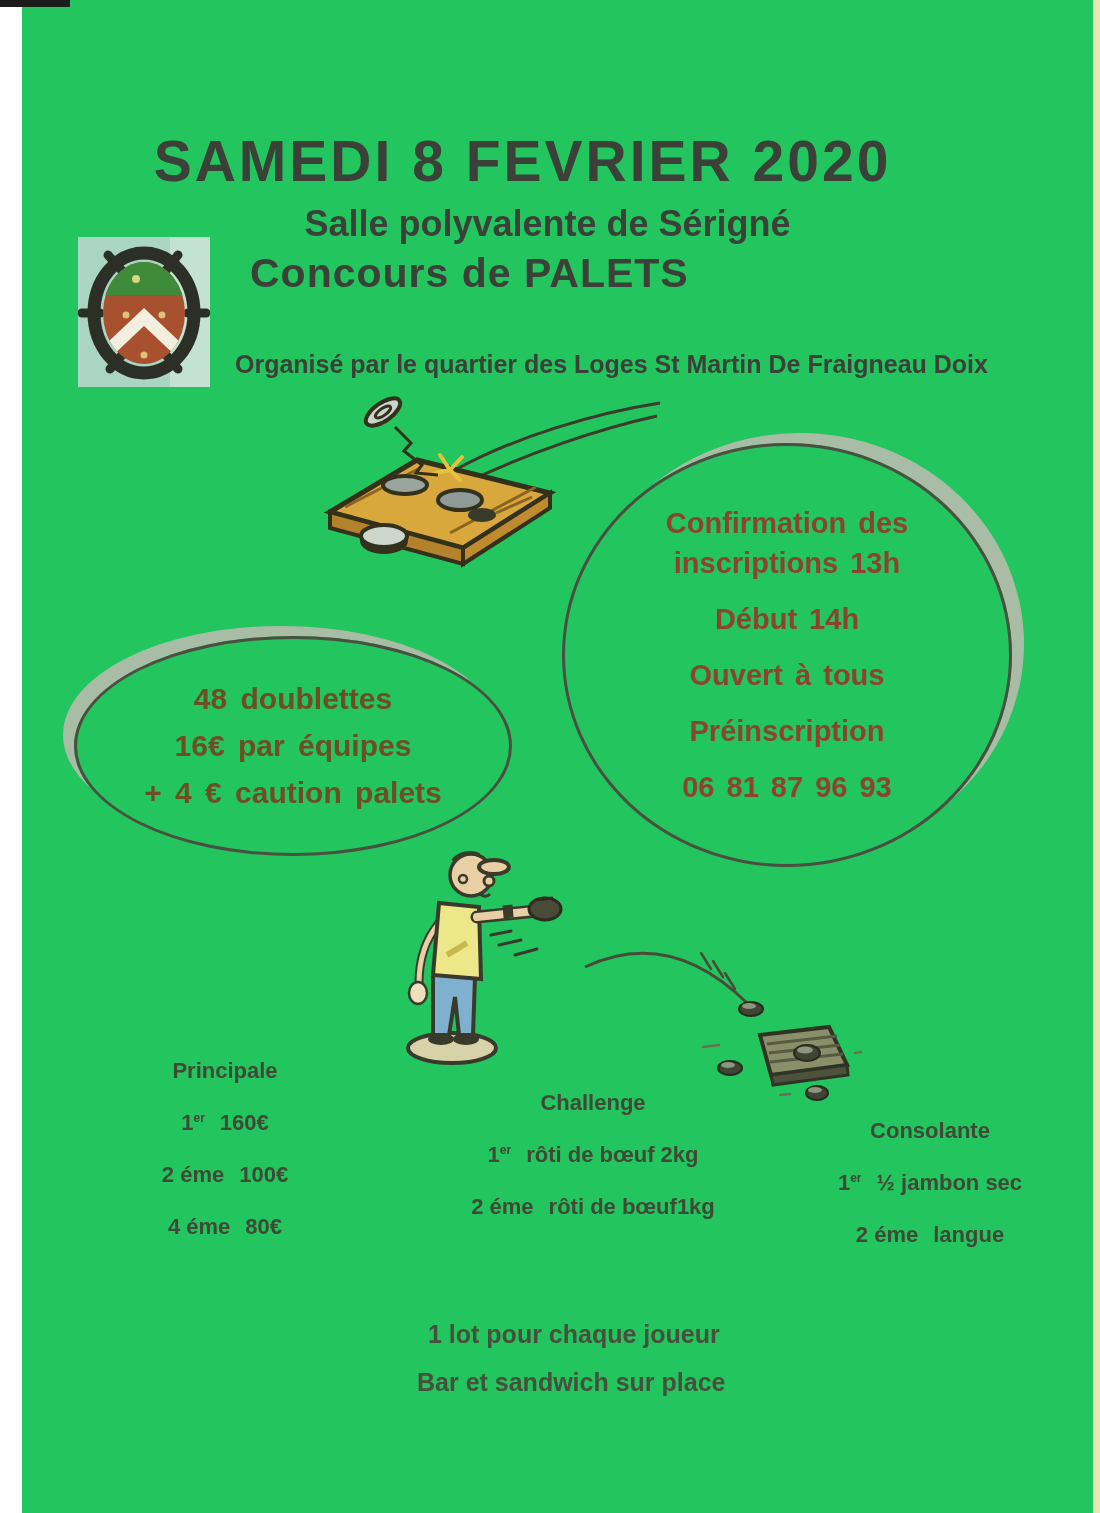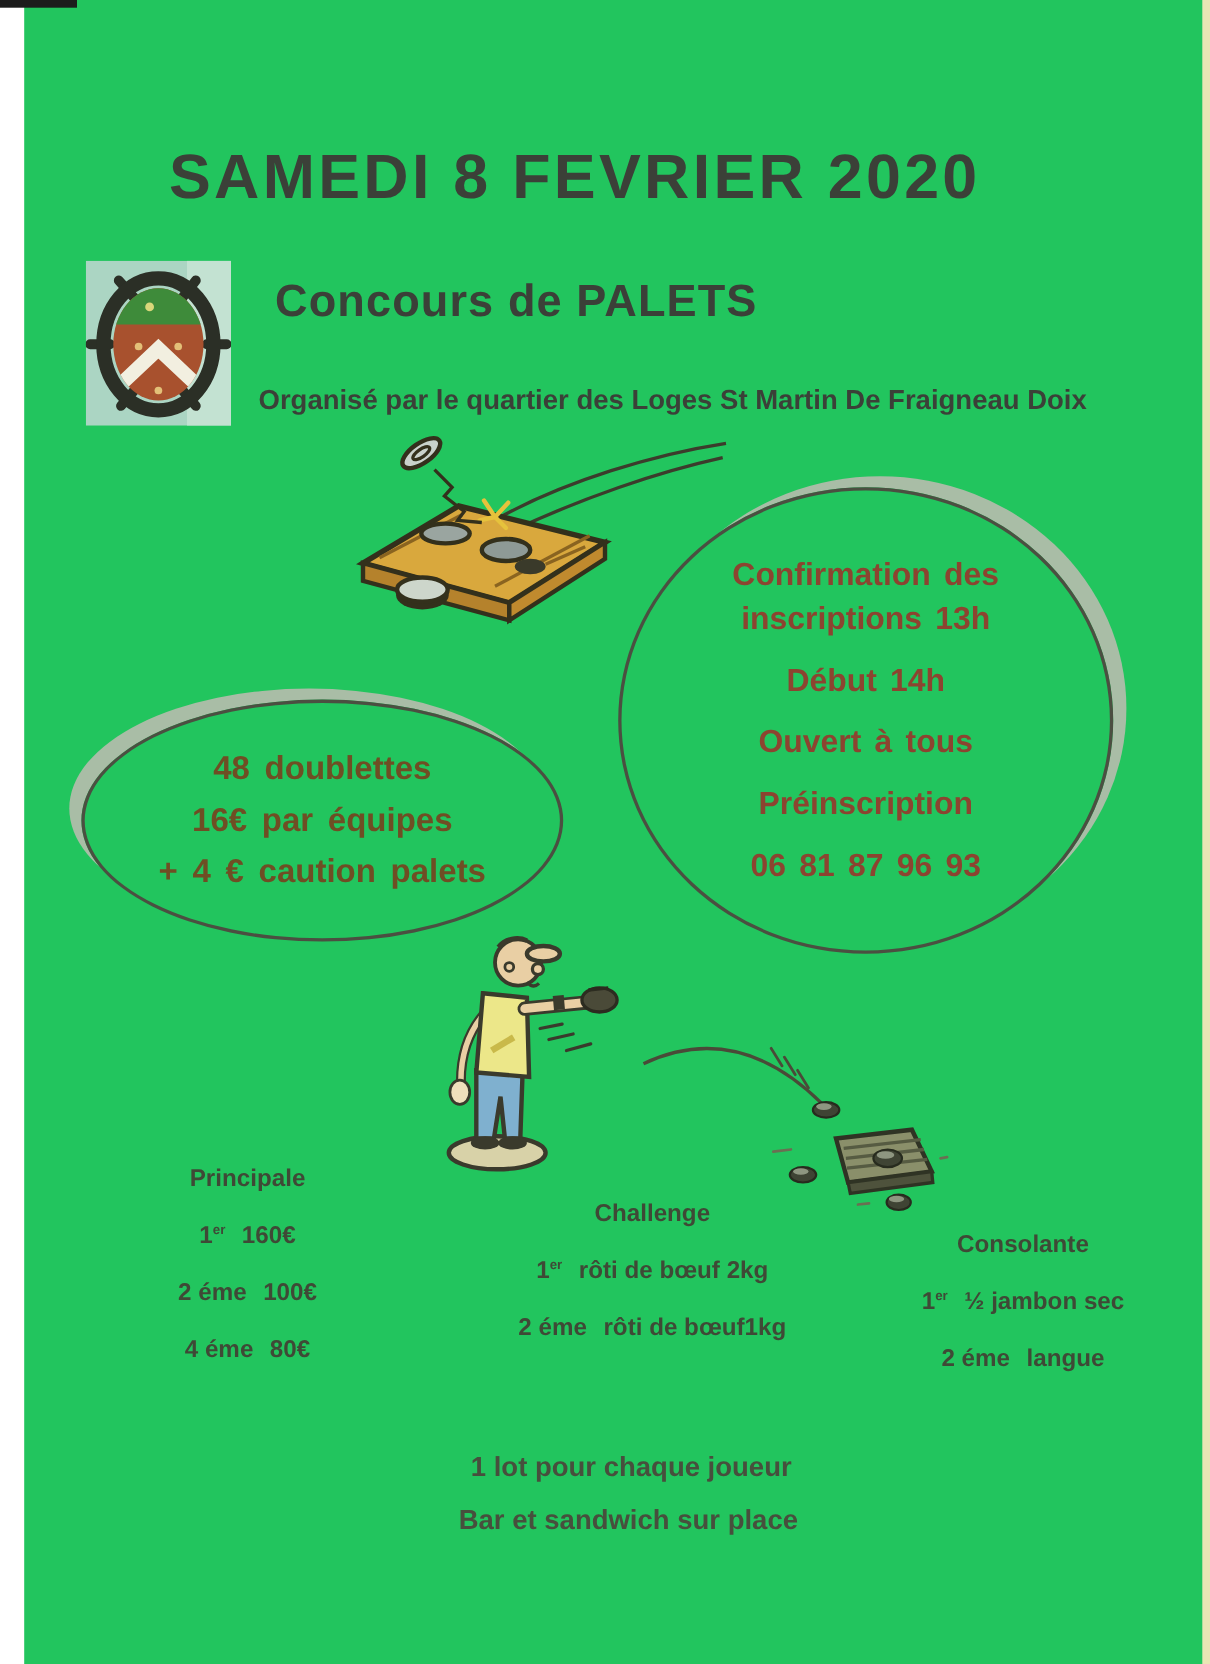--- a/index.html
+++ b/index.html
@@ -47,20 +47,21 @@
 </head>
 <body>
 
 <div class="poster">
 
   <div class="scan-strip"></div>
   <div class="corner-mark"></div>
   <div class="edge-shade"></div>
 
   <div class="txt main-title">SAMEDI 8 FEVRIER 2020</div>
+  <div class="txt venue">Salle polyvalente de Sérigné</div>
   <div class="txt event">Concours de PALETS</div>
   <div class="txt organizer">Organisé par le quartier des Loges St Martin De Fraigneau Doix</div>
 
   <svg class="logo" viewBox="0 0 132 150">
     <rect x="0" y="0" width="132" height="150" fill="#abd5c3"></rect>
     <rect x="92" y="0" width="40" height="150" fill="#c3e2d2"></rect>
     <g stroke="#2b2f26" stroke-width="9" stroke-linecap="round">
       <line x1="30" y1="18" x2="46" y2="36"></line>
       <line x1="100" y1="18" x2="86" y2="36"></line>
       <line x1="4" y1="76" x2="22" y2="76"></line>

